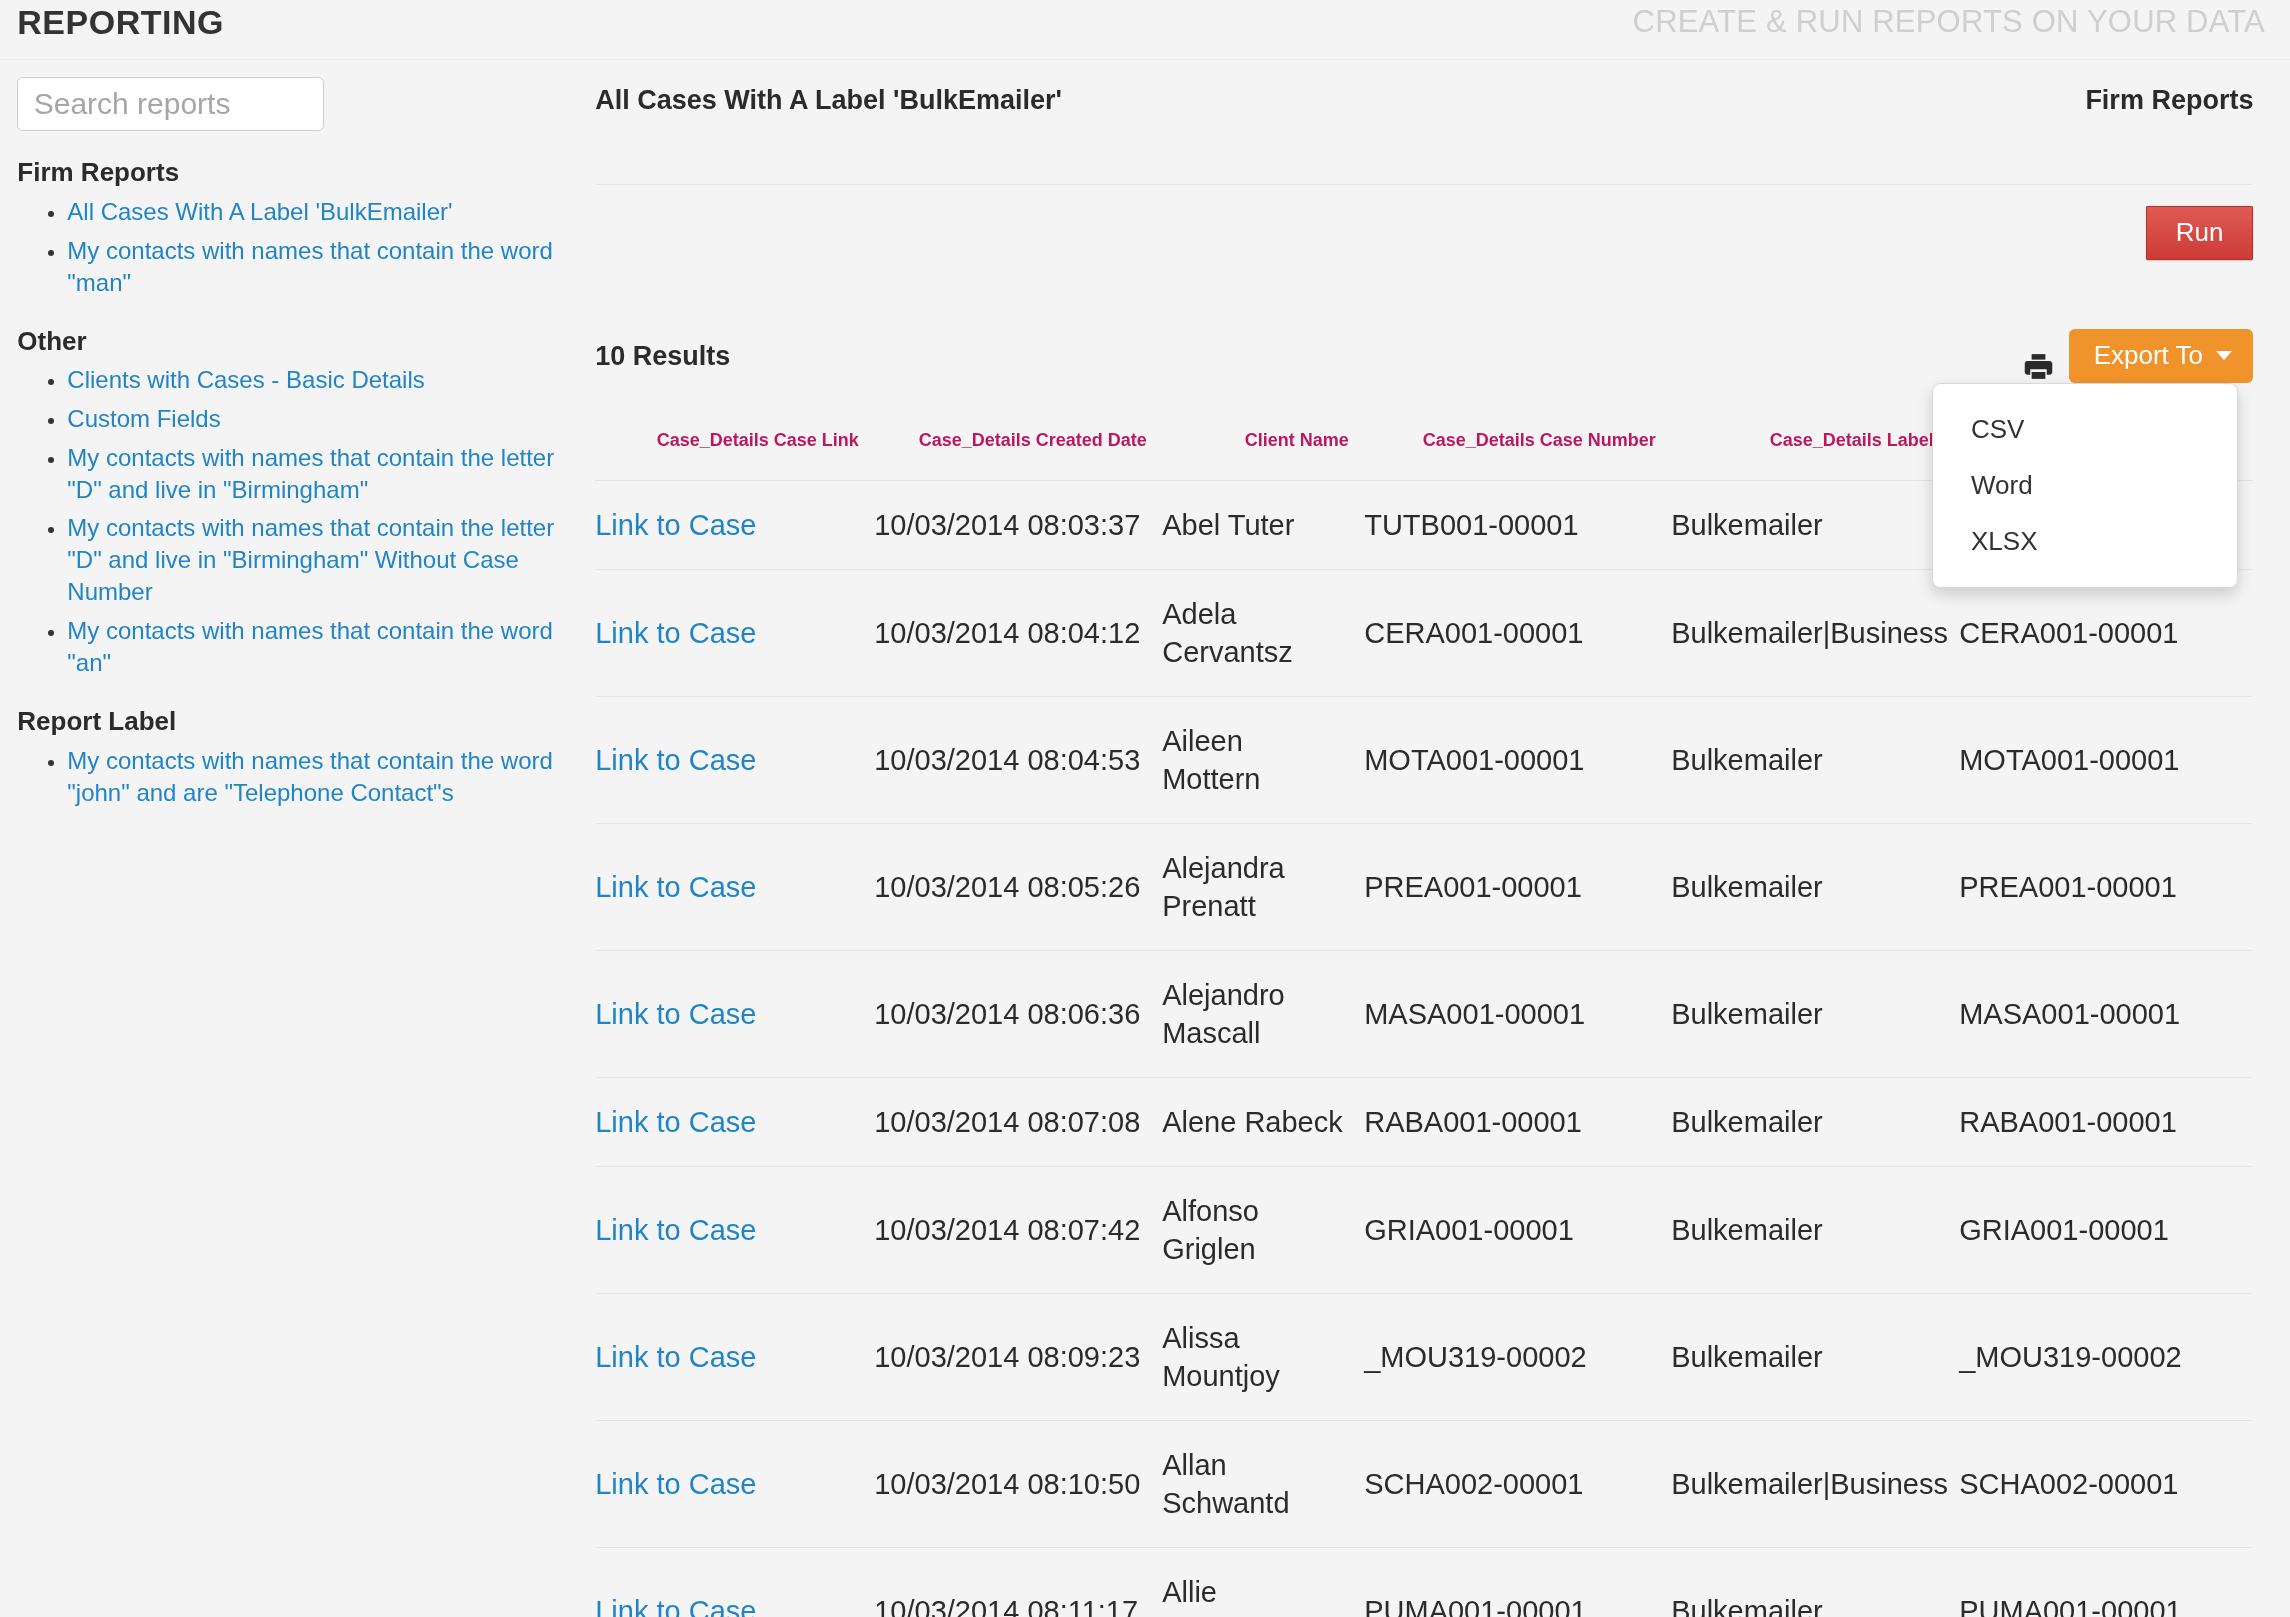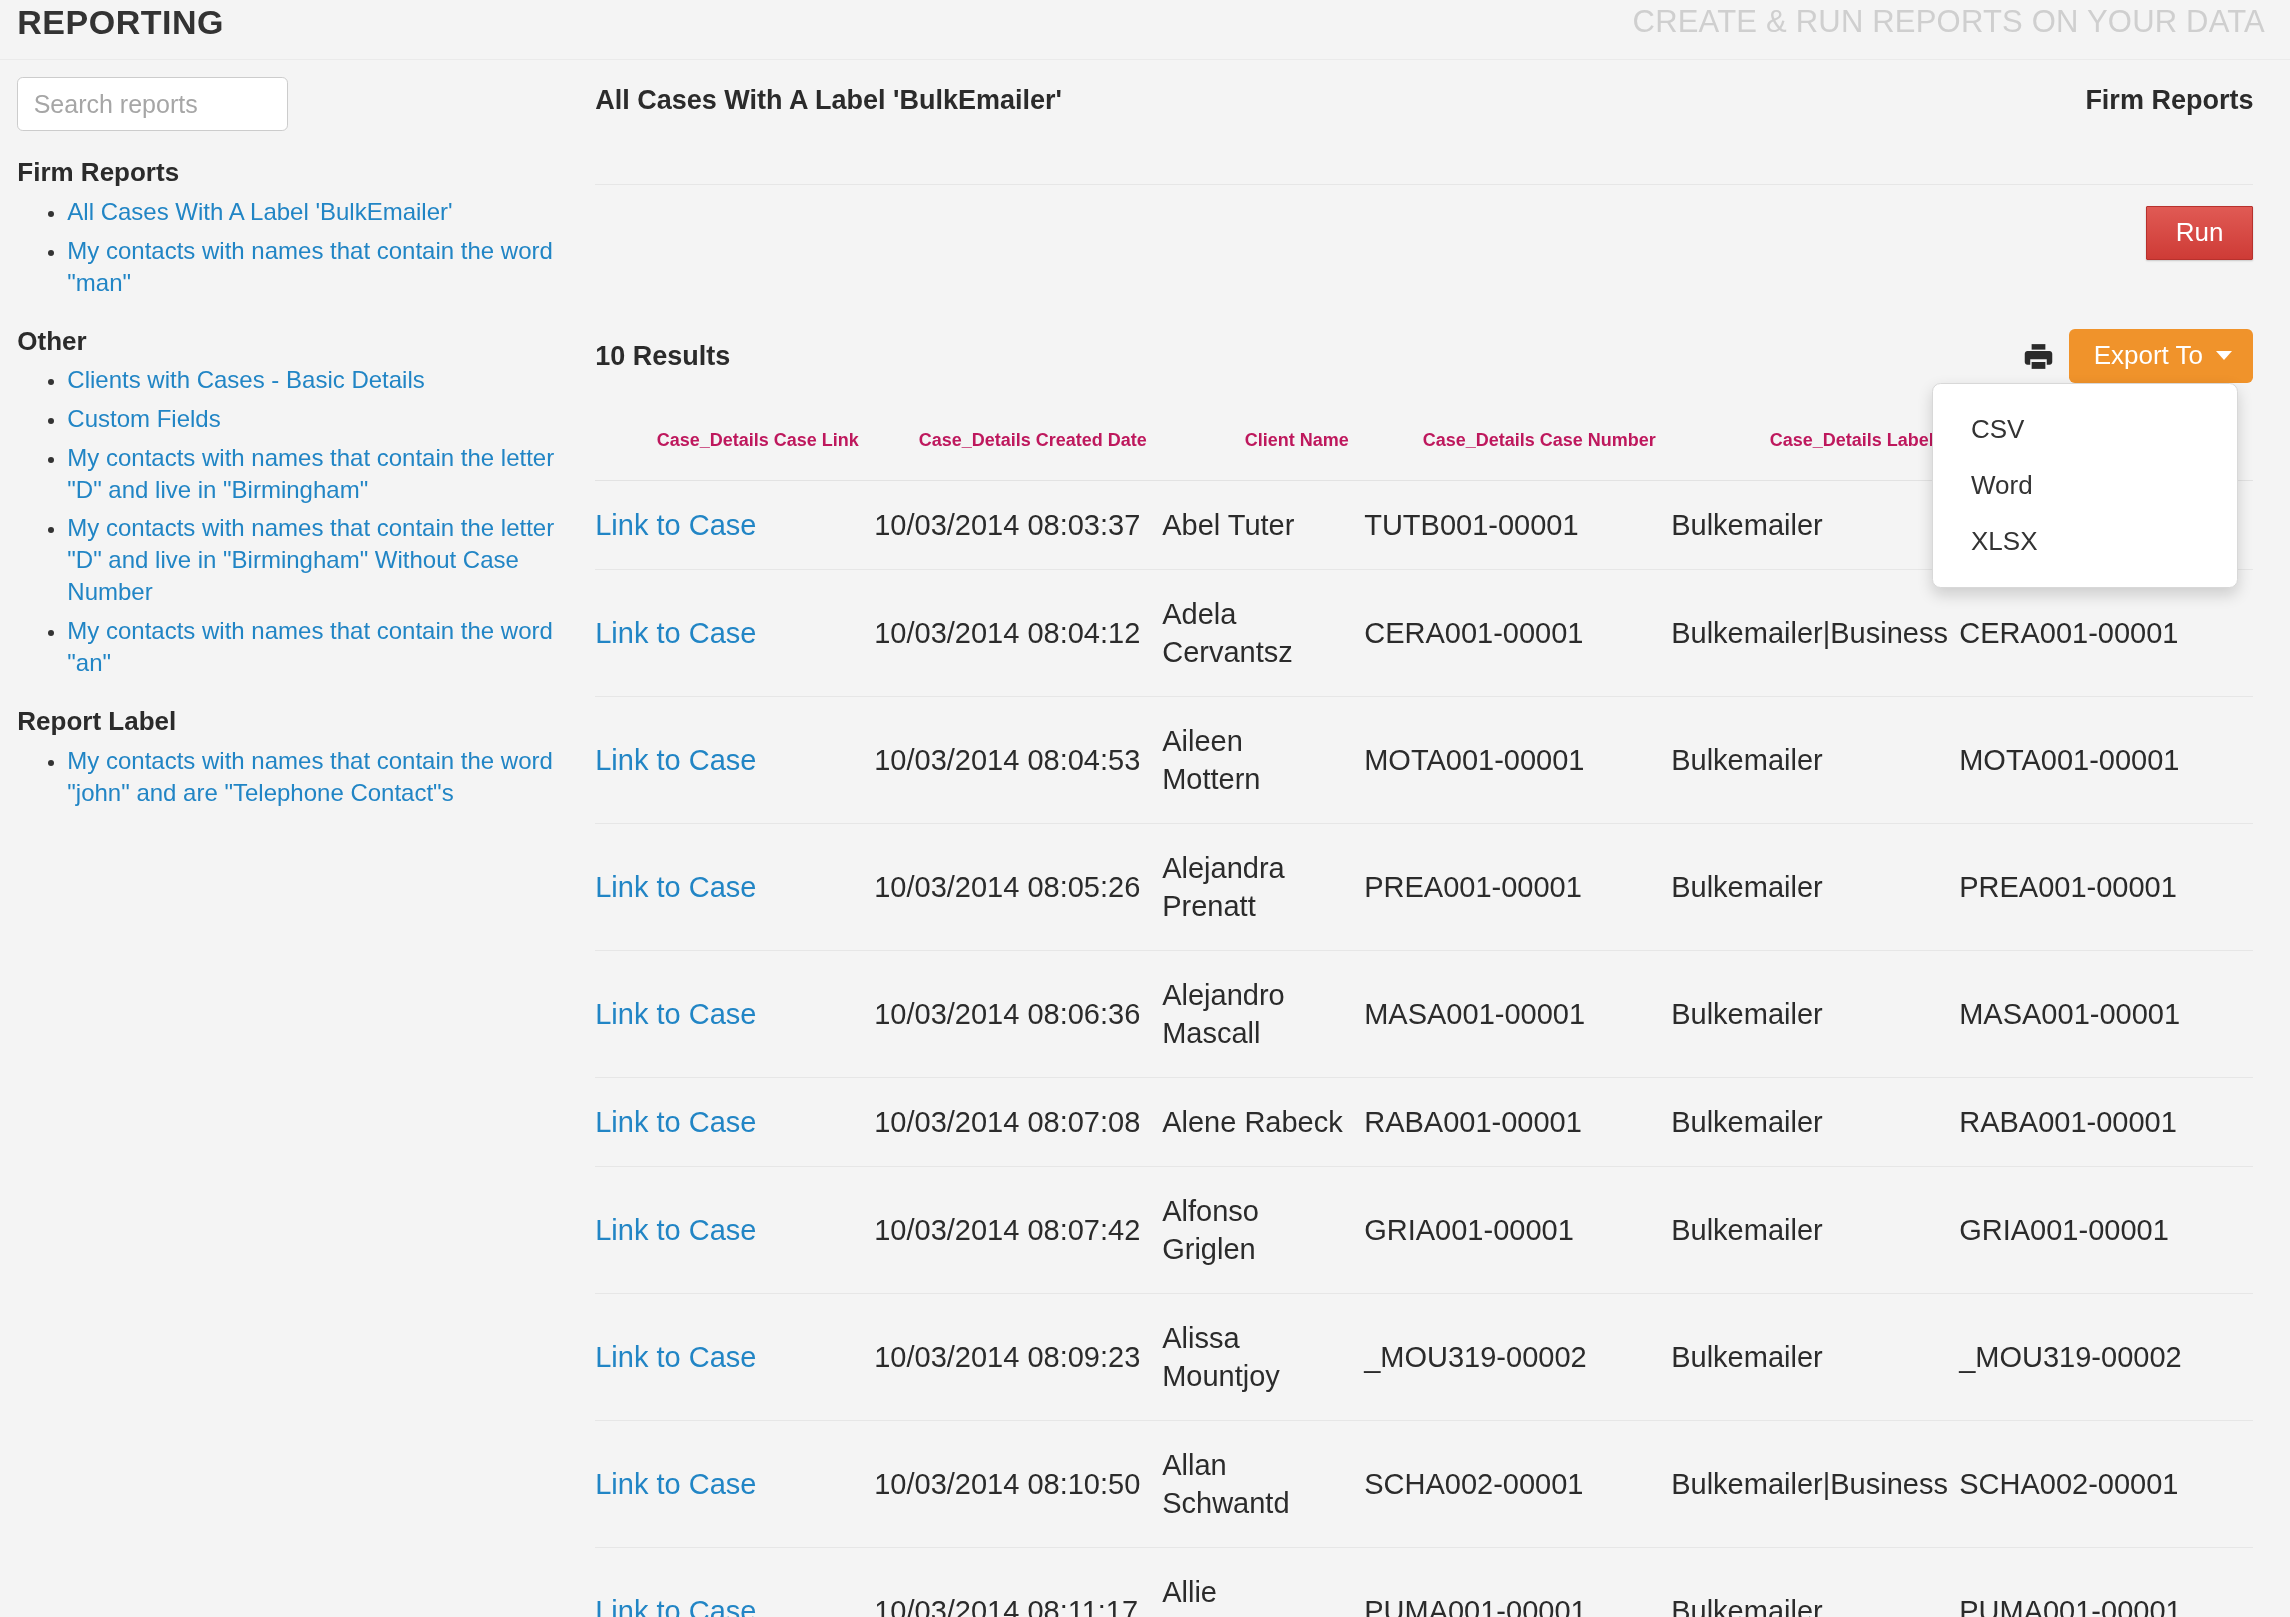--- a/index.html
+++ b/index.html
@@ -39,24 +39,24 @@
   }
 
   
   .body-cols { display: flex; align-items: flex-start; }
   .sidebar { width: 576px; flex: 0 0 576px; padding: 17.3px 19px 0 17.3px; }
   .content { flex: 1 1 auto; padding: 21px 27px 0 17.3px; position: relative; }
 
   
   .search-input {
     display: block;
-    width: 271px;
+    width: 307px;
     height: 54px;
     padding: 5.8px 15.4px;
-    font-size: 25px;
+    font-size: 30px;
     color: #555;
     background: #ffffff;
     border: 1px solid #cccccc;
     border-radius: 5.8px;
     outline: none;
     font-family: "Liberation Sans", sans-serif;
   }
   .search-input::placeholder { color: #a6a6a6; }
 
   .side-group { margin-top: 25px; }
@@ -107,21 +107,21 @@
   
   .results-bar {
     display: flex;
     align-items: center;
     justify-content: space-between;
     margin-top: 69px;
     padding: 0 9.6px 0 1.9px;
     position: relative;
   }
   .results-count { font-size: 27px; font-weight: bold; color: #2b2b2b; }
-  .results-actions { display: flex; align-items: center; gap: 14px; }
+  .results-actions { display: flex; align-items: flex-end; gap: 14px; }
 
   .print-icon { width: 33px; height: 33px; display: block; cursor: pointer; }
 
   .export-wrap { position: relative; }
   .btn-export {
     font-family: "Liberation Sans", sans-serif;
     font-size: 26px;
     color: #ffffff;
     background: #f0932b;
     border: none;

